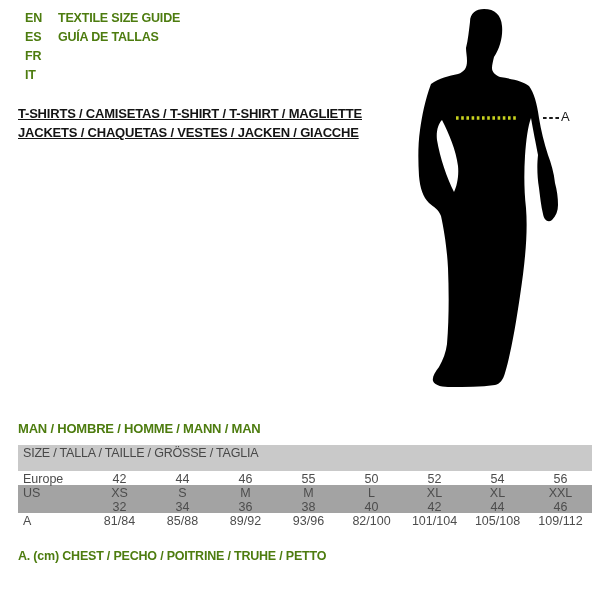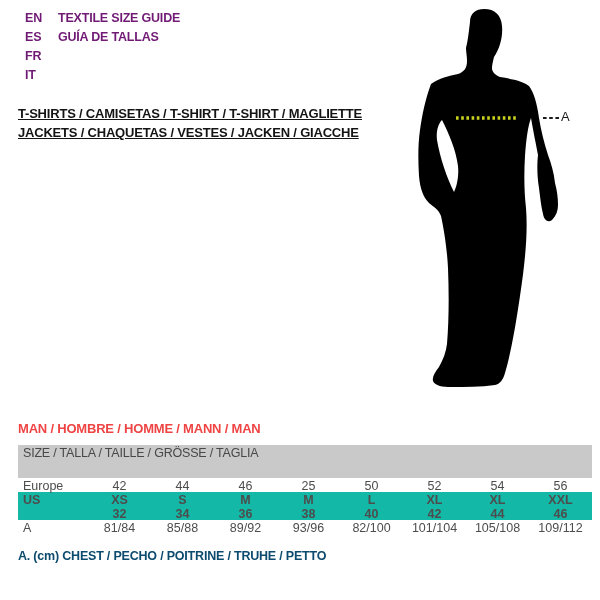--- a/index.html
+++ b/index.html
@@ -9,21 +9,21 @@
     font-family: "Liberation Sans", sans-serif;
     position: relative;
     overflow: hidden;
   }
   .canvas { position: absolute; inset: 0; width: 600px; height: 600px; }
 
   
   .lang-list { position: absolute; left: 25px; top: 8px; }
   .lang-row { display: flex; height: 19.2px; align-items: center; }
   .lang-code, .lang-label {
-    font-size: 12.5px; font-weight: 700; color: #701a75; letter-spacing: -0.2px;
+    font-size: 12.5px; font-weight: 700; color: #4d7c0f; letter-spacing: -0.2px;
     white-space: nowrap;
   }
   .lang-code { width: 33px; }
 
   
   .categories { position: absolute; left: 18px; top: 104px; }
   .category-line {
     font-size: 13px; font-weight: 700; color: #141414; letter-spacing: -0.2px;
     line-height: 19px; white-space: nowrap; text-decoration: underline;
   }
@@ -32,40 +32,40 @@
   .figure { position: absolute; left: 415px; top: 8px; width: 170px; height: 380px; }
   .figure svg { position: absolute; left: 0; top: 0; }
   .measure-label {
     position: absolute; left: 146px; top: 101px;
     font-size: 13px; color: #1a1a1a;
   }
 
   
   .section-title {
     position: absolute; left: 18px; top: 421px;
-    font-size: 13px; font-weight: 700; color: #ef4444; letter-spacing: -0.2px;
+    font-size: 13px; font-weight: 700; color: #4d7c0f; letter-spacing: -0.2px;
     white-space: nowrap;
   }
 
   
   .size-table { position: absolute; left: 18px; top: 445px; width: 574px; }
   .st-header {
-    background: #c9c9c9; height: 33px; line-height: 17px;
+    background: #c9c9c9; height: 26px; line-height: 17px;
     padding-left: 5px; font-size: 12.5px; color: #484848; letter-spacing: -0.2px;
     box-sizing: border-box;
   }
   .st-row { display: flex; height: 14px; line-height: 17.5px; font-size: 12.5px; color: #4d4d4d; }
-  .st-row.shaded { background: #14b8a6; font-weight: bold; }
+  .st-row.shaded { background: #a3a3a3; }
   .st-label { width: 70px; padding-left: 5px; box-sizing: border-box; }
   .st-cell { flex: 1; text-align: center; }
 
   
   .footnote {
     position: absolute; left: 18px; top: 549px;
-    font-size: 12.5px; font-weight: 700; color: #0c4a6e; letter-spacing: -0.2px;
+    font-size: 12.5px; font-weight: 700; color: #4d7c0f; letter-spacing: -0.2px;
     white-space: nowrap;
   }
 </style>
 </head>
 <body>
 
 <div class="canvas">
 
   <div class="lang-list">
     <div class="lang-row">
@@ -143,21 +143,21 @@
   <div class="section-title">MAN / HOMBRE / HOMME / MANN / MAN</div>
 
   <div class="size-table">
     <div class="st-header">SIZE / TALLA / TAILLE / GRÖSSE / TAGLIA</div>
 
     <div class="st-row">
       <span class="st-label">Europe</span>
       <span class="st-cell">42</span>
       <span class="st-cell">44</span>
       <span class="st-cell">46</span>
-      <span class="st-cell">25</span>
+      <span class="st-cell">55</span>
       <span class="st-cell">50</span>
       <span class="st-cell">52</span>
       <span class="st-cell">54</span>
       <span class="st-cell">56</span>
     </div>
 
     <div class="st-row shaded">
       <span class="st-label">US</span>
       <span class="st-cell">XS</span>
       <span class="st-cell">S</span>

